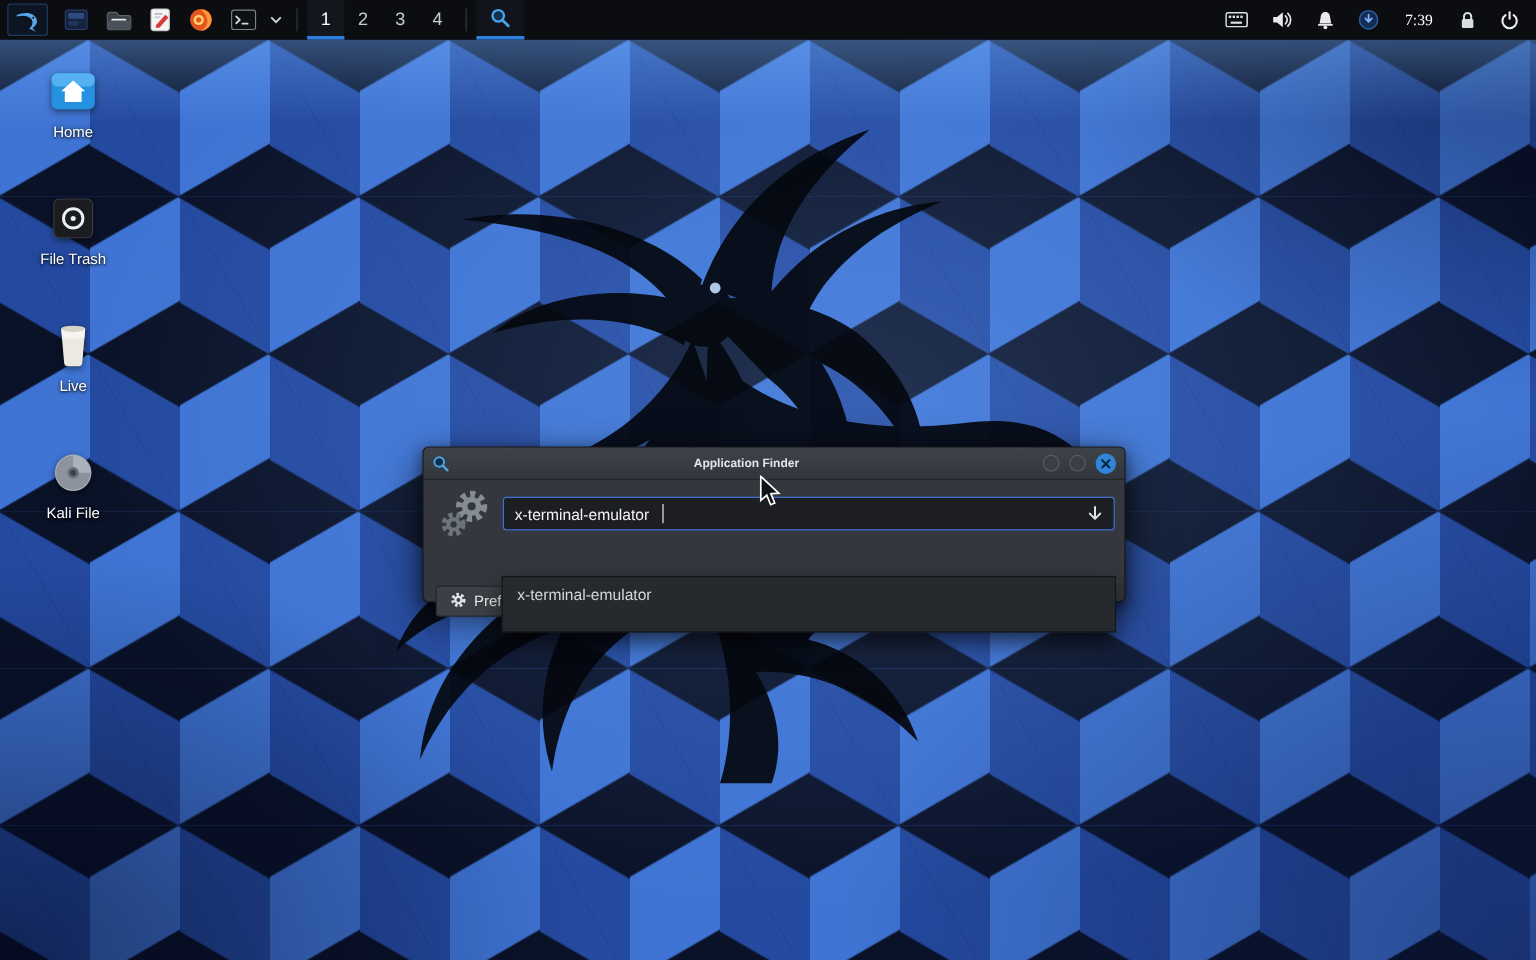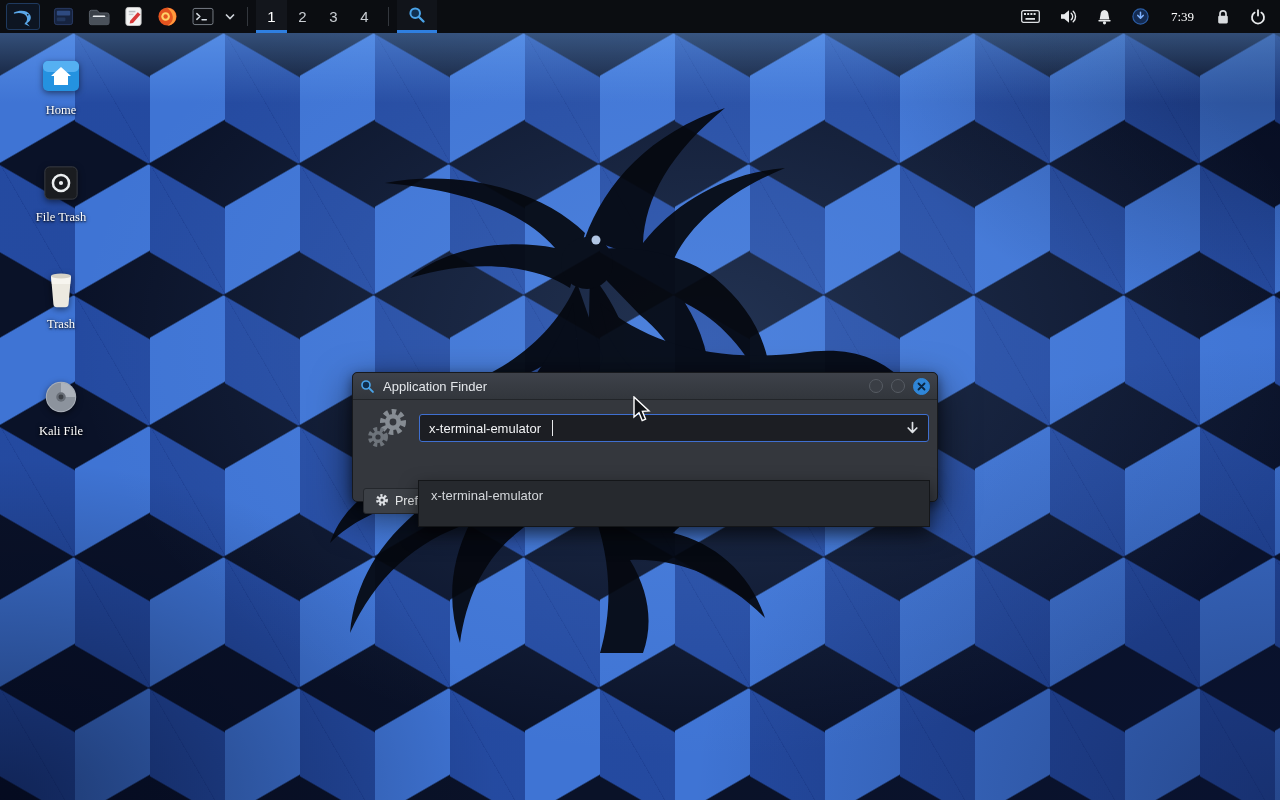--- a/index.html
+++ b/index.html
@@ -54,38 +54,38 @@
     background:
       linear-gradient(180deg, rgba(120,180,255,0.38), transparent 70px),
       radial-gradient(900px 600px at 55% 40%, rgba(135,185,255,0.20), transparent 70%),
       radial-gradient(800px 550px at 0% 100%, rgba(0,5,25,0.55), transparent 62%),
       radial-gradient(700px 500px at 100% 0%, rgba(0,5,25,0.38), transparent 60%),
       radial-gradient(900px 700px at 100% 100%, rgba(8,18,55,0.45), transparent 65%);
   }
   .dragon { position: absolute; left: 255px; top: 40px; z-index: 1; opacity: 0.92; pointer-events: none; }
 
   
-  .dicons { position: absolute; left: 18px; top: 22px; z-index: 2; display: flex; flex-direction: column; gap: 44px; font-family: Liberation Serif, serif; }
+  .dicons { position: absolute; left: 18px; top: 22px; z-index: 2; display: flex; flex-direction: column; gap: 44px; }
   .dicon { width: 86px; display: flex; flex-direction: column; align-items: center; gap: 6px; cursor: pointer; }
   .dicon .glyph { width: 42px; height: 42px; display: flex; align-items: center; justify-content: center; filter: drop-shadow(0 2px 3px rgba(0,0,0,0.5)); }
   .dicon .lbl { color: #ffffff; font-size: 12.5px; text-align: center; text-shadow: 0 1px 2px rgba(0,0,0,0.9), 0 0 4px rgba(0,0,0,0.6); }
 
   
   .finder {
     position: absolute; left: 352px; top: 339px; width: 586px; height: 130px; z-index: 5;
     background: #34373d; border: 1px solid #17191d; border-radius: 5px;
     box-shadow: 0 14px 38px rgba(0,0,0,0.6), 0 4px 12px rgba(0,0,0,0.5);
   }
   .titlebar {
     height: 27px; display: flex; align-items: center; padding: 0 7px; gap: 8px;
     background: linear-gradient(180deg, #3e424a, #32363c); border-bottom: 1px solid #222529;
     border-radius: 5px 5px 0 0; cursor: default;
   }
   .titlebar .ticon { display: flex; }
-  .title { flex: 1; text-align: left; color: #e3e6ea; font-size: 13px; font-weight: normal; }
+  .title { flex: 1; text-align: center; color: #e3e6ea; font-size: 10px; font-weight: bold; }
   .wbtn { width: 14px; height: 14px; border-radius: 50%; border: 1px solid #565b63; background: #3a3e45; cursor: pointer; padding: 0; }
   .wbtn.close { width: 17px; height: 17px; background: #2f86d8; border-color: #2f86d8; display: flex; align-items: center; justify-content: center; }
 
   .fbody { position: relative; height: 102px; }
   .gears { position: absolute; left: 12px; top: 6px; }
   .combo {
     position: absolute; left: 66px; top: 14px; width: 510px; height: 28px;
     background: #1c1e23; border: 1.5px solid #3f6fd0; border-radius: 3px;
     display: flex; align-items: center; padding: 0 9px; cursor: text;
   }
@@ -299,21 +299,21 @@
       </div>
 
       <div class="dicon">
         <div class="glyph">
           <svg width="36" height="40" viewBox="0 0 36 40">
             <path d="M8 6 h20 L25.6 34 a3.5 3.5 0 0 1 -3.5 3.2 h-8.2 A3.5 3.5 0 0 1 10.4 34 Z" fill="#ece9e0"></path>
             <path d="M8 6 h20 L27.2 14 H8.8 Z" fill="#f7f5ef"></path>
             <ellipse cx="18" cy="6" rx="10" ry="2.6" fill="#d6d2c6"></ellipse>
           </svg>
         </div>
-        <span class="lbl">Trash</span>
+        <span class="lbl">Live</span>
       </div>
 
       <div class="dicon">
         <div class="glyph">
           <svg width="38" height="38" viewBox="0 0 40 40">
             <circle cx="20" cy="20" r="16" fill="#aab0b9"></circle>
             <circle cx="20" cy="20" r="15" fill="#8c939d"></circle>
             <path d="M20 5 a15 15 0 0 1 15 15 L20 20 Z" fill="#b9bfc8" opacity="0.7"></path>
             <circle cx="20" cy="20" r="5" fill="#676d76"></circle>
             <circle cx="20" cy="20" r="2.6" fill="#3c4047"></circle>

